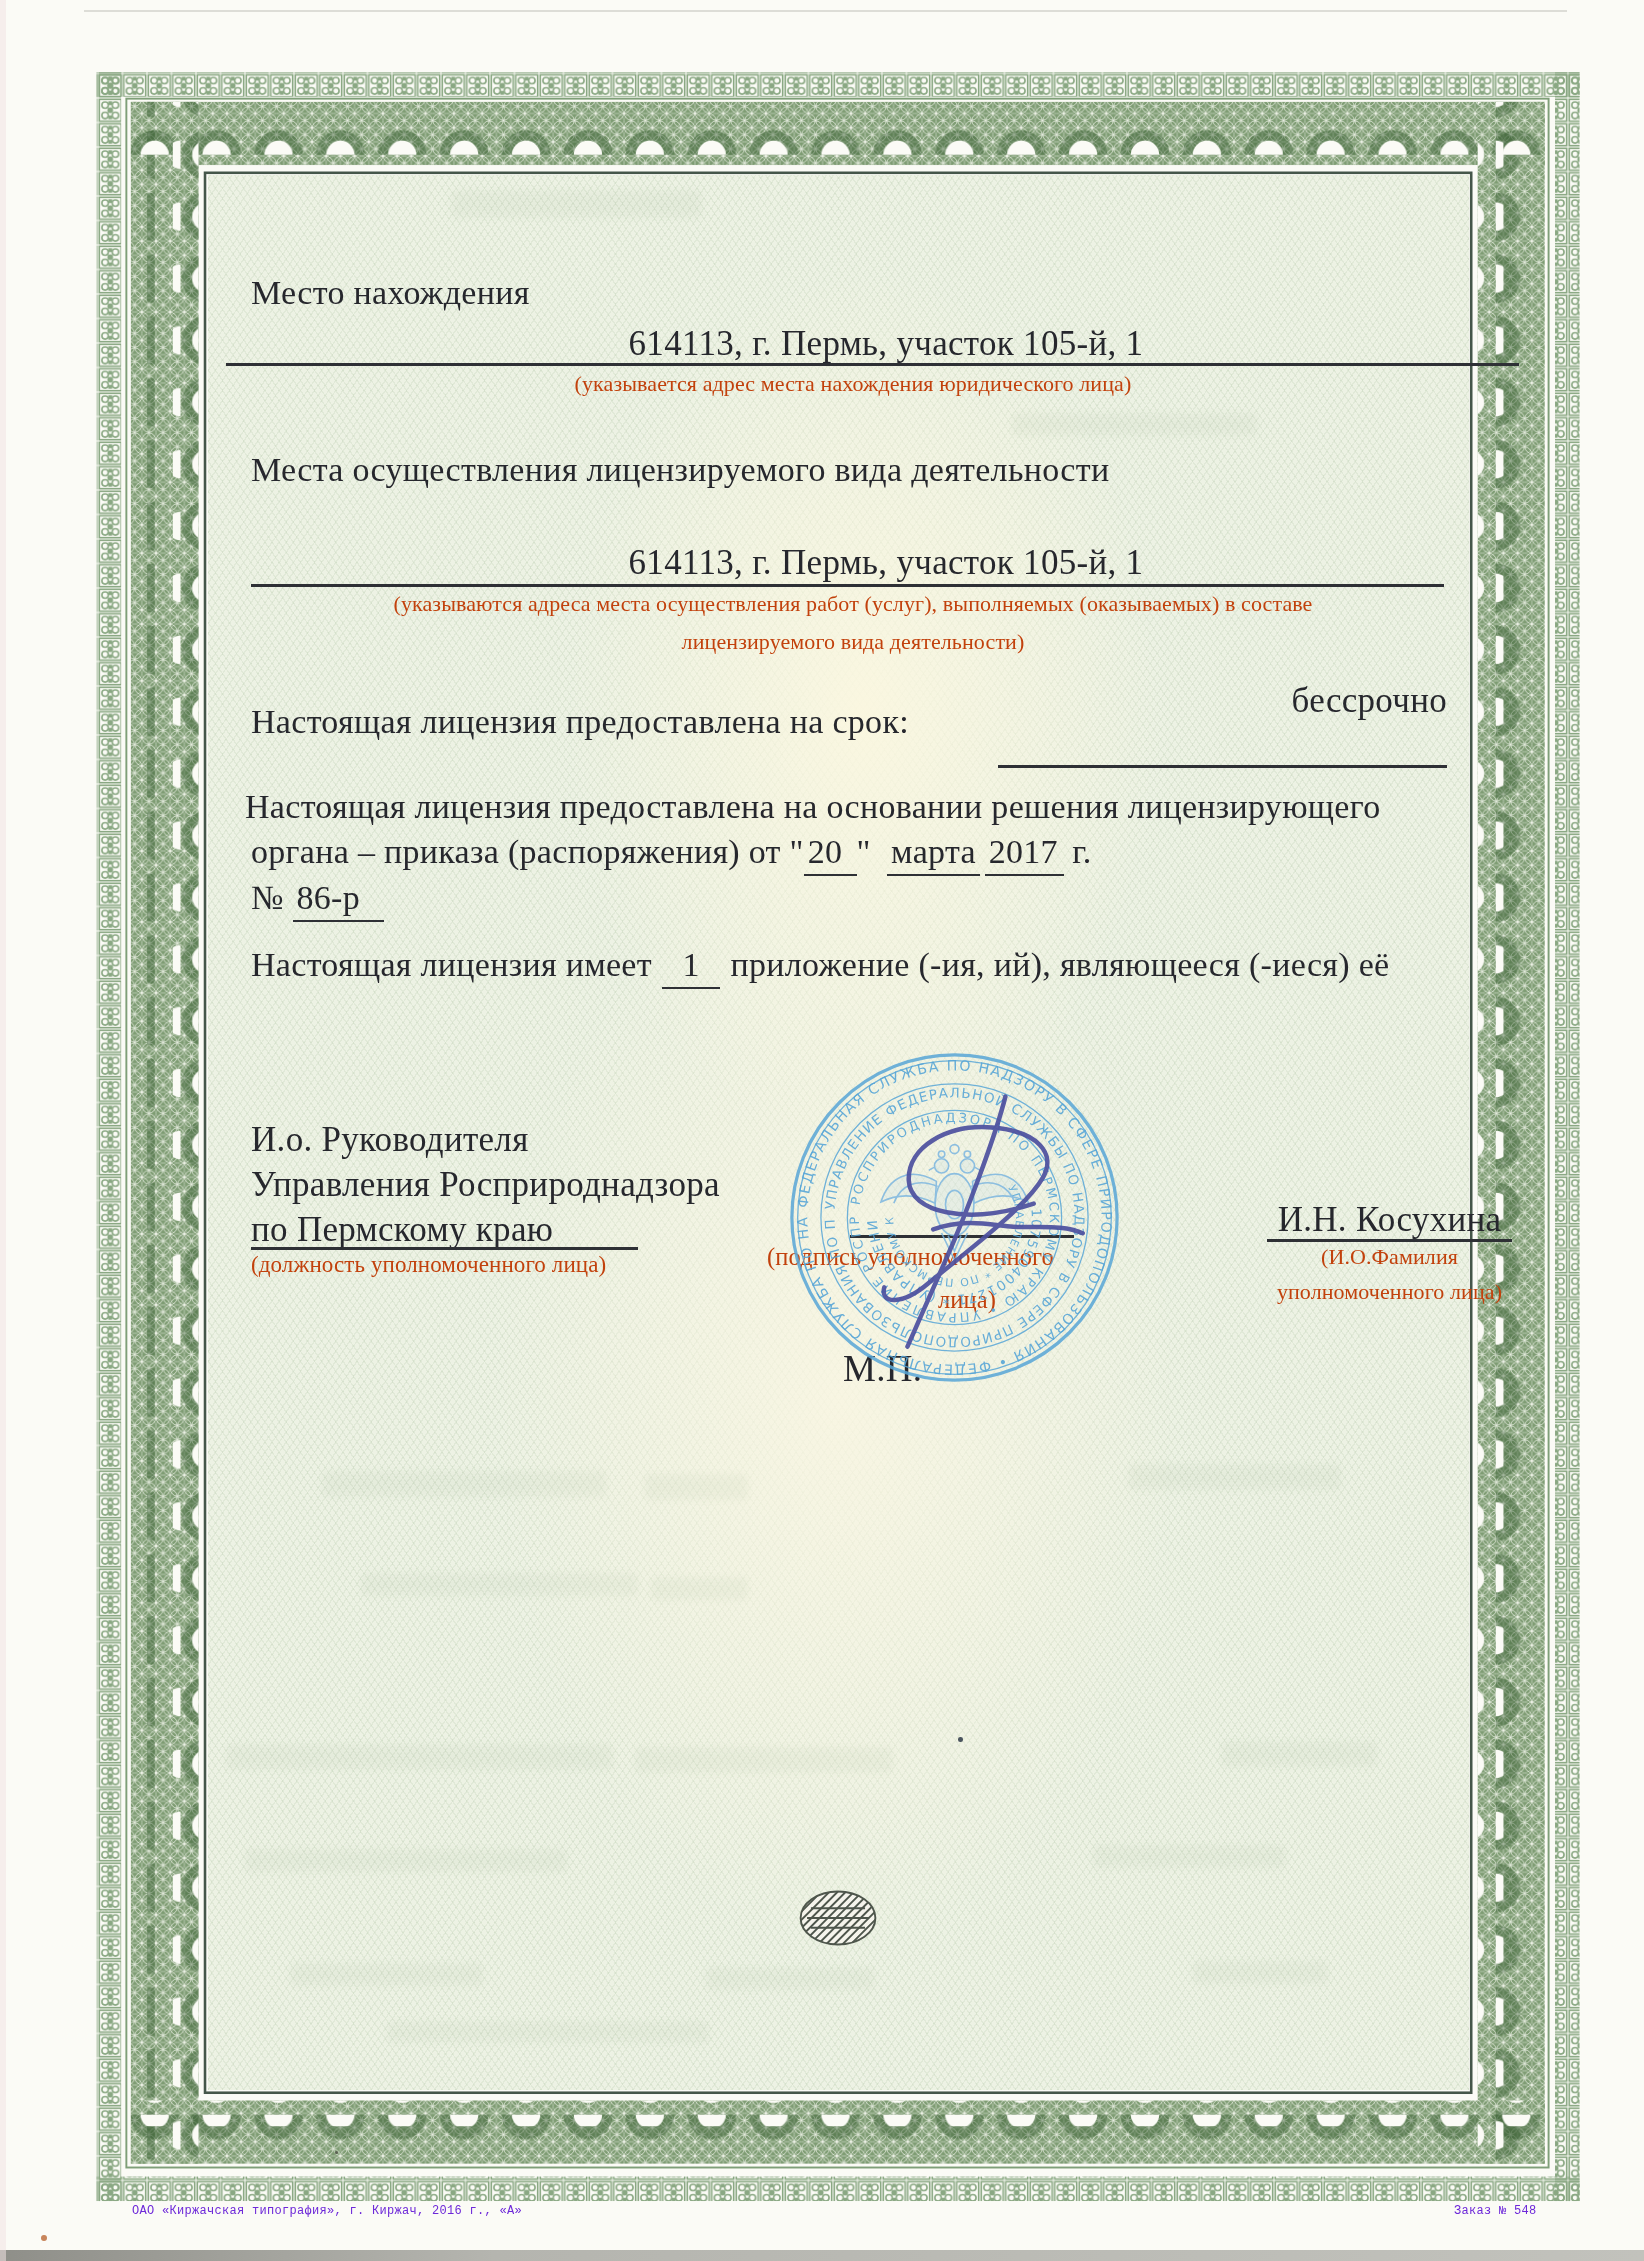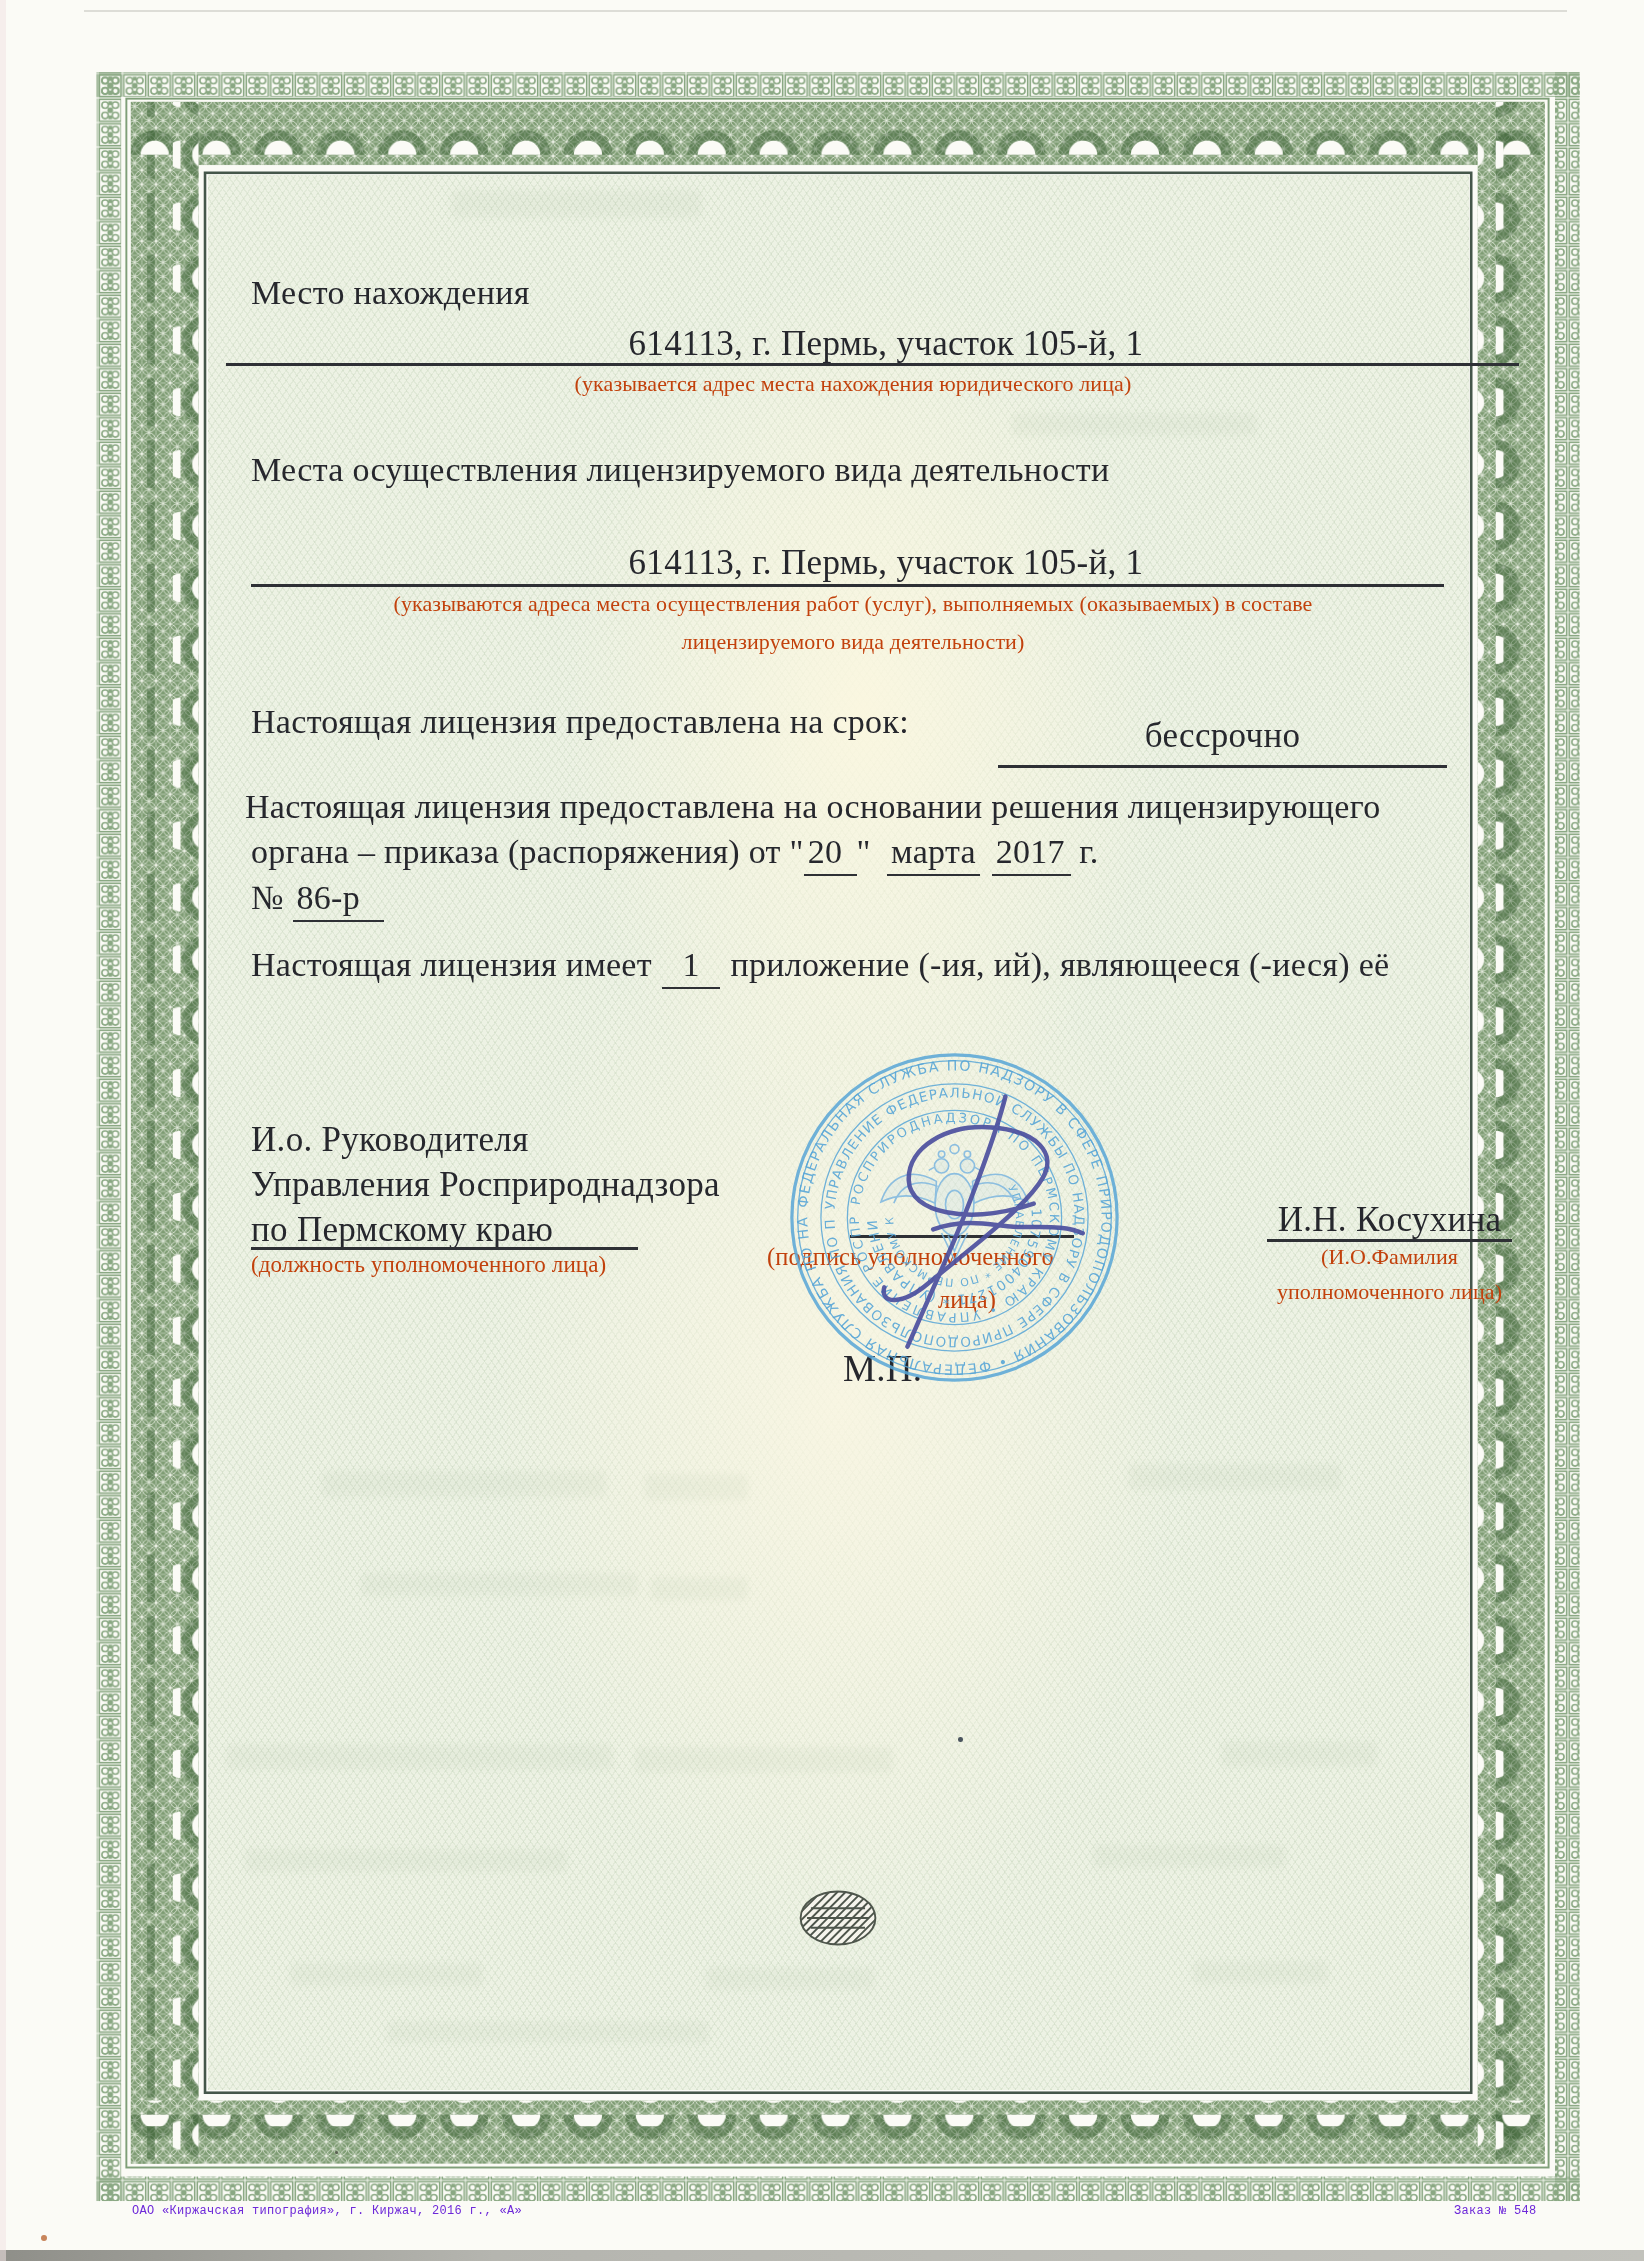--- a/index.html
+++ b/index.html
@@ -140,26 +140,26 @@
   <div class="rule" style="left:226px;top:363px;width:1293px"></div>
   <div class="cap capbox" style="top:371px;font-size:22px">(указывается адрес места нахождения юридического лица)</div>
 
   <div class="t" style="left:251px;top:448px">Места осуществления лицензируемого вида деятельности</div>
   <div class="t big centerbox" style="top:540px">614113, г. Пермь, участок 105-й, 1</div>
   <div class="rule" style="left:251px;top:584px;width:1193px"></div>
   <div class="cap capbox" style="top:591px;font-size:22px">(указываются адреса места осуществления работ (услуг), выполняемых (оказываемых) в составе</div>
   <div class="cap capbox" style="top:629px;font-size:22px">лицензируемого вида деятельности)</div>
 
   <div class="t" style="left:251px;top:700px">Настоящая лицензия предоставлена на срок:</div>
-  <div class="t big" style="left:998px;top:713px;width:449px;text-align:center">бессрочно</div>
+  <div class="t big" style="left:998px;top:678px;width:449px;text-align:right">бессрочно</div>
   <div class="rule" style="left:998px;top:765px;width:449px"></div>
 
   <div class="t" style="left:245px;top:785px">Настоящая лицензия предоставлена на основании решения лицензирующего</div>
   <div class="t" style="left:251px;top:830px">
-    <span>органа – приказа (распоряжения) от "</span><span class="u" style="min-width:45px">20</span><span>" </span><span class="u" style="margin-left:7.7px">марта</span><span class="u" style="margin-left:12px;min-width:71px">2017</span><span> г.</span>
+    <span>органа – приказа (распоряжения) от "</span><span class="u" style="min-width:45px">20</span><span>" </span><span class="u" style="margin-left:7.7px">марта</span><span class="u" style="margin-left:5px;min-width:71px">2017</span><span> г.</span>
   </div>
   <div class="t" style="left:251px;top:876px">
     <span>№ </span><span class="u" style="min-width:84px">86-р</span>
   </div>
 
   <div class="t" style="left:251px;top:943px">
     <span>Настоящая лицензия имеет</span><span class="blank" style="width:58px">1</span><span>приложение (-ия, ий), являющееся (-иеся) её</span>
   </div>
 
   <div class="t big" style="left:251px;top:1117px">И.о. Руководителя</div>

